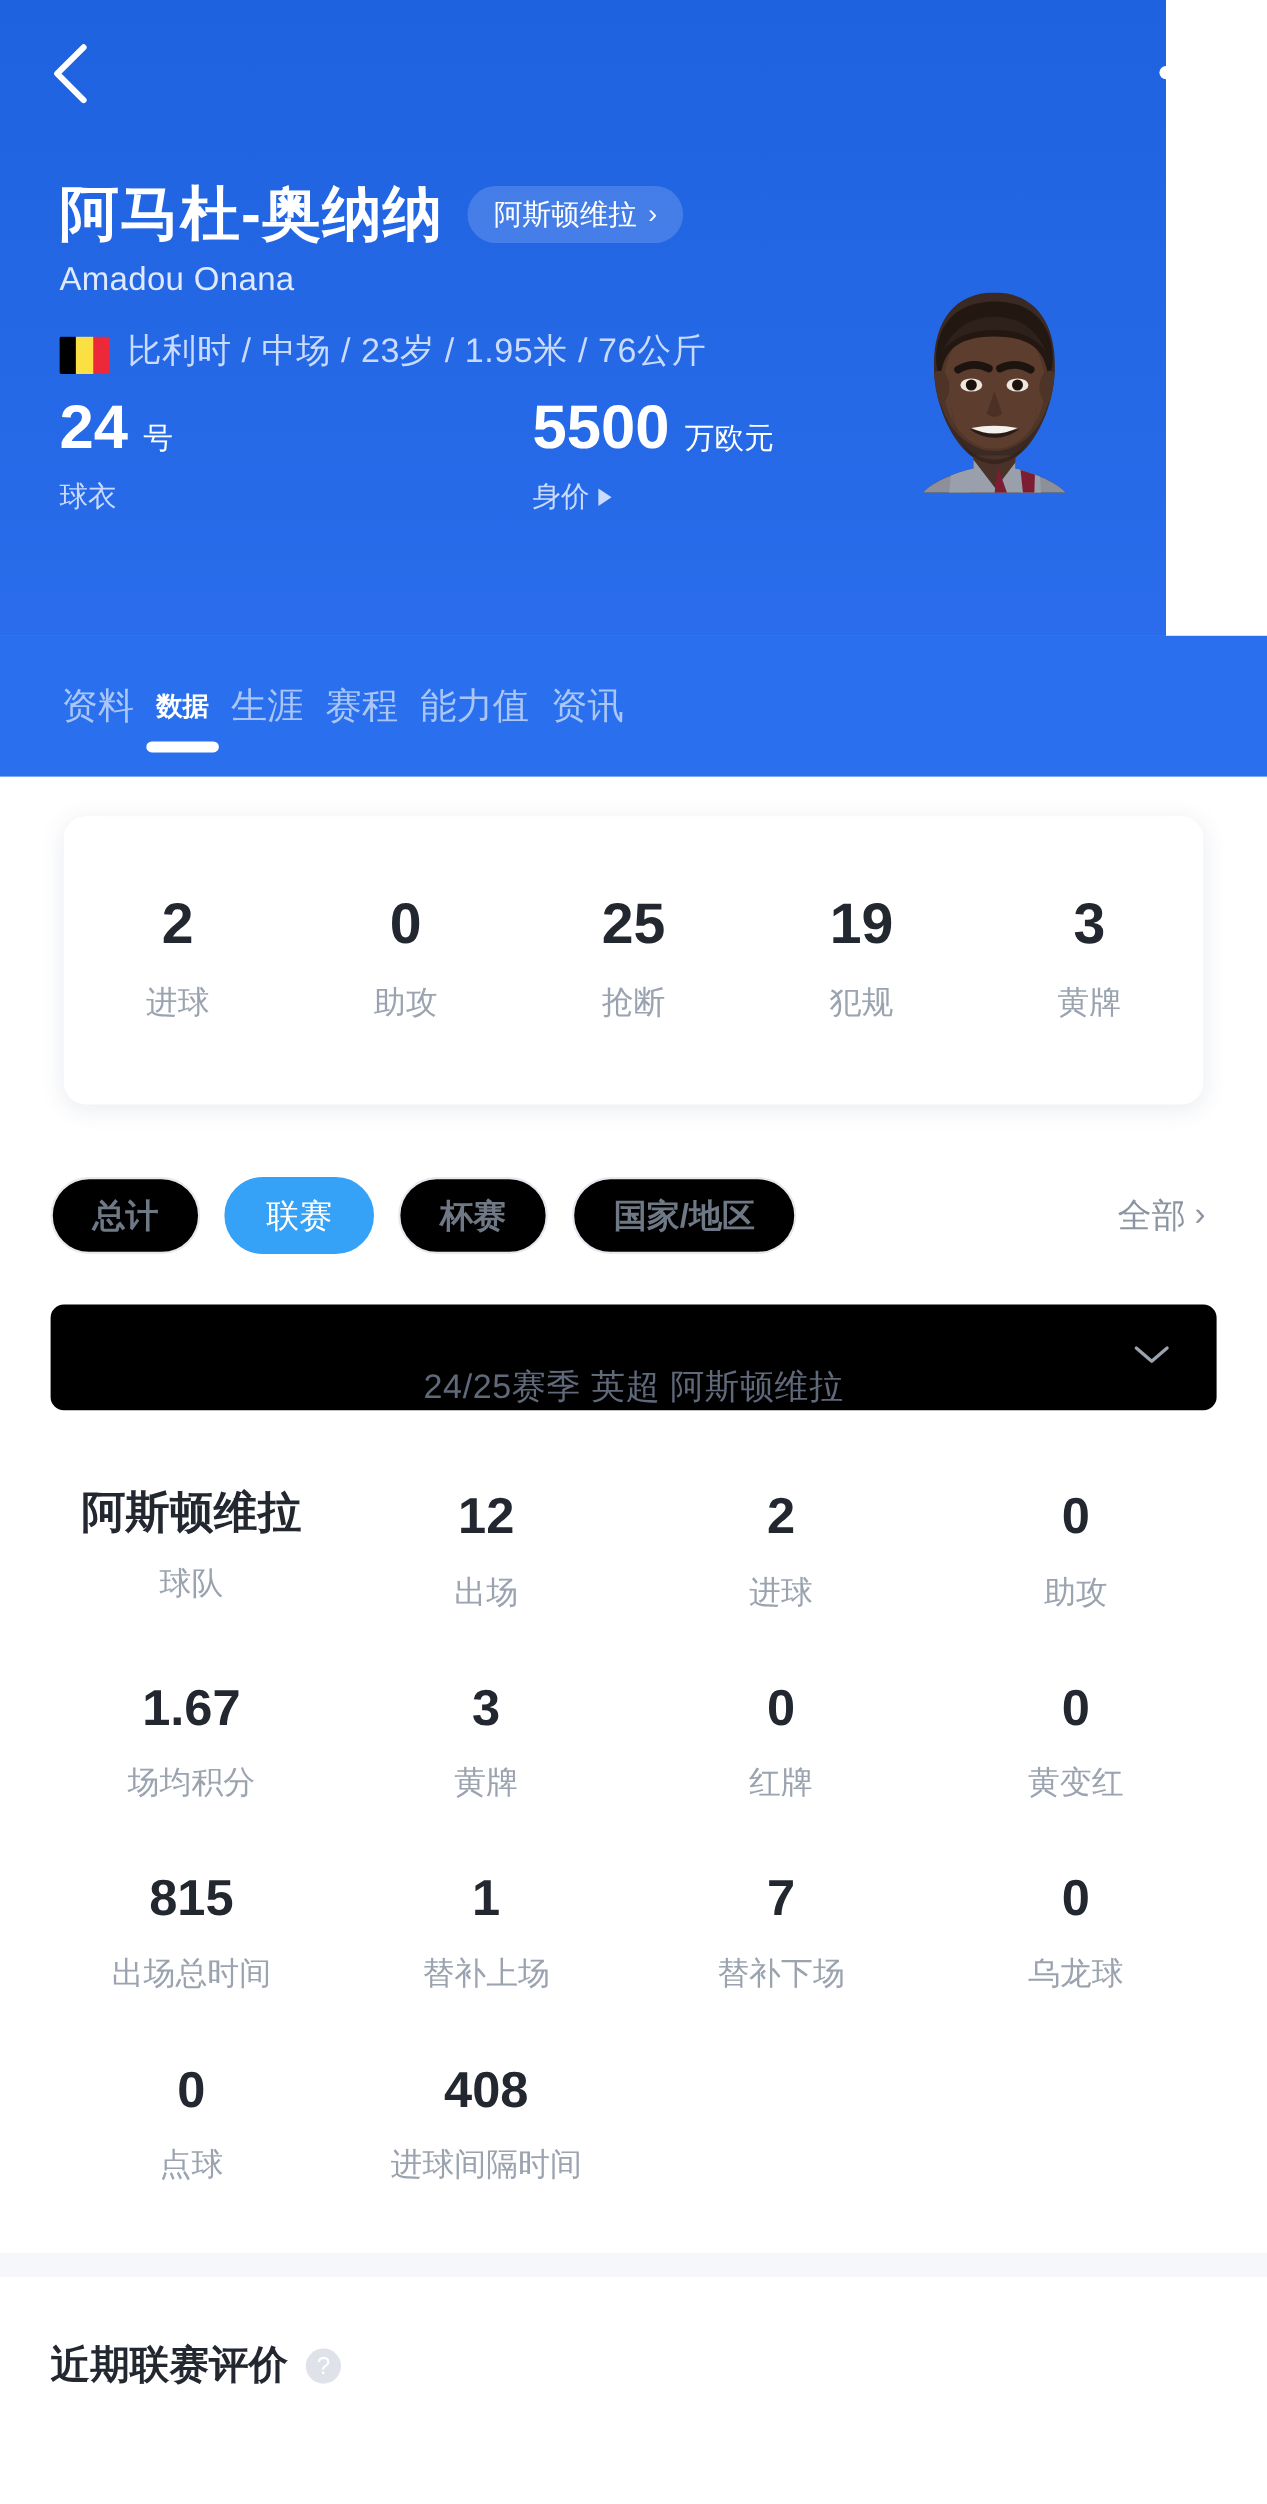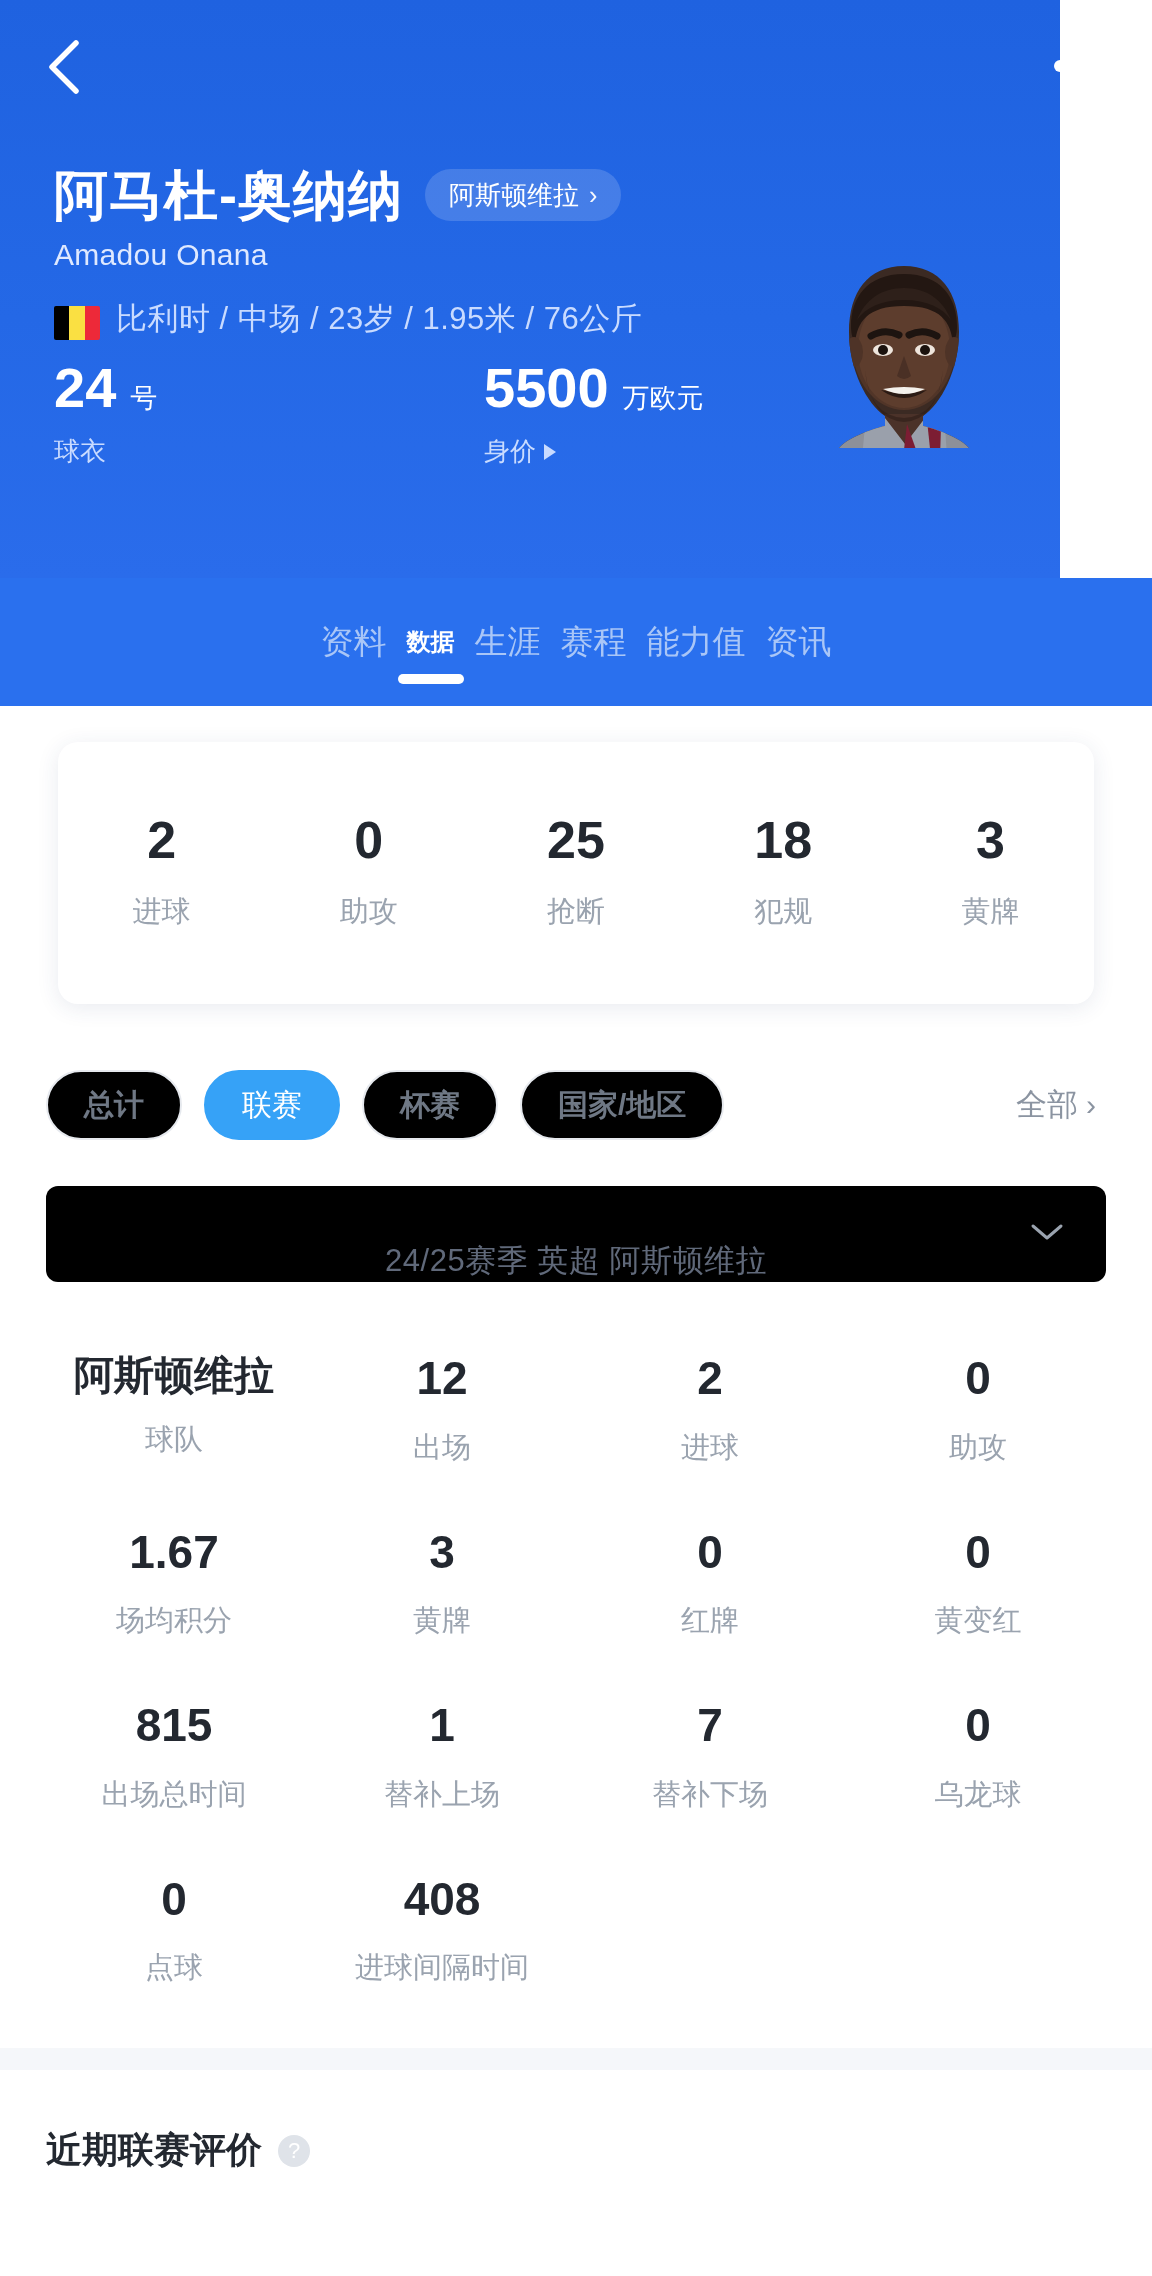--- a/index.html
+++ b/index.html
@@ -103,21 +103,21 @@
     border-bottom: 8px solid transparent;
   }
   .kv.jersey { width: 430px; }
   .kv.value { }
 
   
   .tabs {
     position: relative;
     width: 1152px; height: 128px;
     background: #2a70ee;
-    display: flex; align-items: center; justify-content: center;
+    display: flex; align-items: center; justify-content: flex-start;
     padding: 0 46px;
   }
   .tab {
     position: relative;
     font-size: 33px; color: #a9c6f7; font-weight: 400;
     padding: 0 10px 0 10px;
     height: 128px; display:flex; align-items:center; justify-content:center;
     cursor: pointer;
   }
   .tab.active { color: #ffffff; font-weight: 700; font-size: 24px; }
@@ -343,21 +343,21 @@
       </div>
       <div class="summary-item">
         <div class="summary-num">0</div>
         <div class="summary-lab">助攻</div>
       </div>
       <div class="summary-item">
         <div class="summary-num">25</div>
         <div class="summary-lab">抢断</div>
       </div>
       <div class="summary-item">
-        <div class="summary-num">18</div>
+        <div class="summary-num">19</div>
         <div class="summary-lab">犯规</div>
       </div>
       <div class="summary-item">
         <div class="summary-num">3</div>
         <div class="summary-lab">黄牌</div>
       </div>
     </div>
 
     <div class="chips-row">
       <div class="chip">

